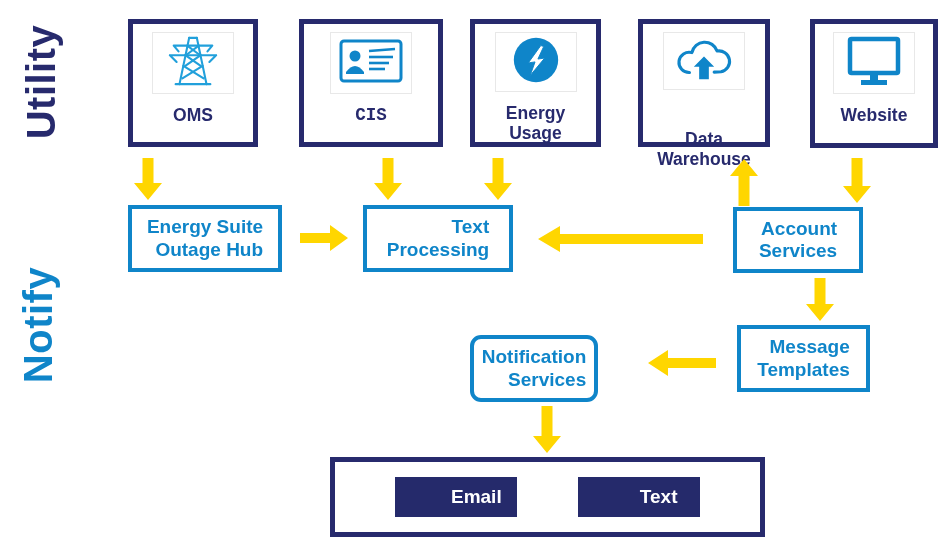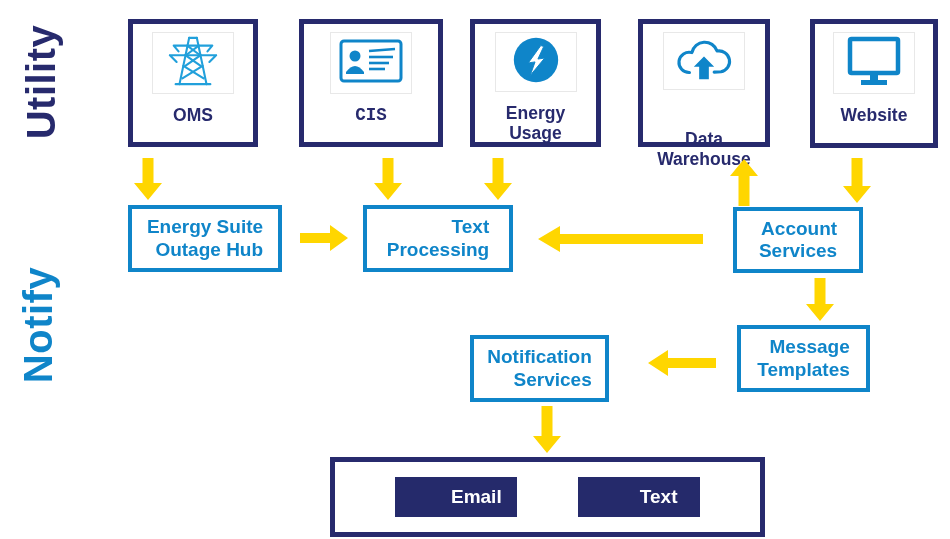--- a/index.html
+++ b/index.html
@@ -137,21 +137,21 @@
   </div>
 
   <div class="bluebox" style="left:128px; top:205px; width:154px; height:67px;">Energy Suite
 Outage Hub</div>
   <div class="bluebox" style="left:363px; top:205px; width:150px; height:67px;">Text
 Processing</div>
   <div class="bluebox" style="left:733px; top:207px; width:130px; height:66px;">Account
 Services</div>
   <div class="bluebox" style="left:737px; top:325px; width:133px; height:67px;">Message
 Templates</div>
-  <div class="bluebox" style="left:470px; top:335px; width:139px; height:67px;">Notification
+  <div class="bluebox" style="left:470px; top:335px; width:128px; height:67px;border-radius:11px;">Notification
 Services</div>
 
   <div class="channels-box">
     <div class="channel-pill">Email</div>
     <div class="channel-pill">Text</div>
   </div>
 
   <div class="arrow" style="left:134px; top:158px;">
     <svg width="28" height="42">
         <polygon points="8.5,0 19.5,0 19.5,25 28,25 14,42 0,25 8.5,25" fill="#FFD600"></polygon>

